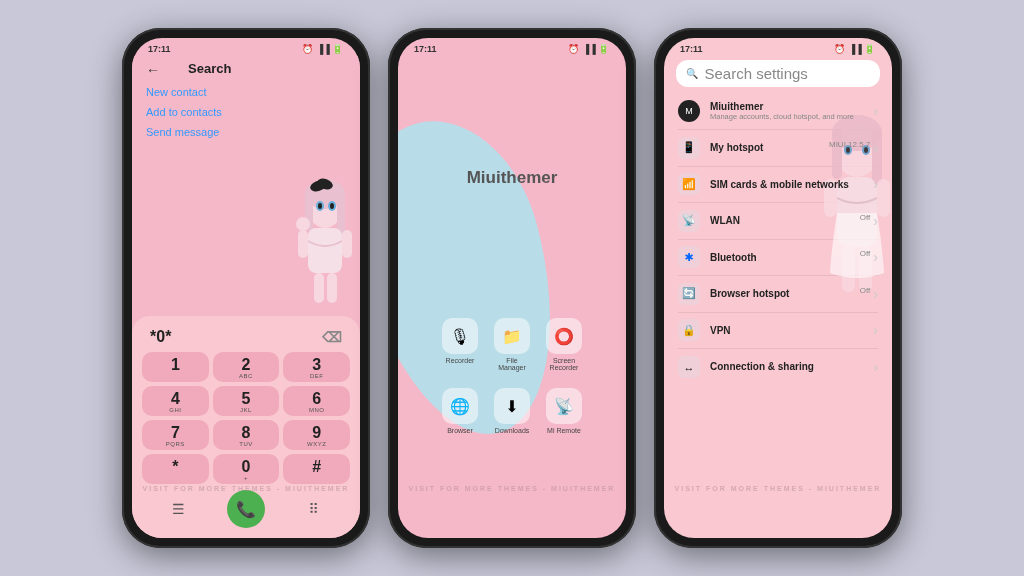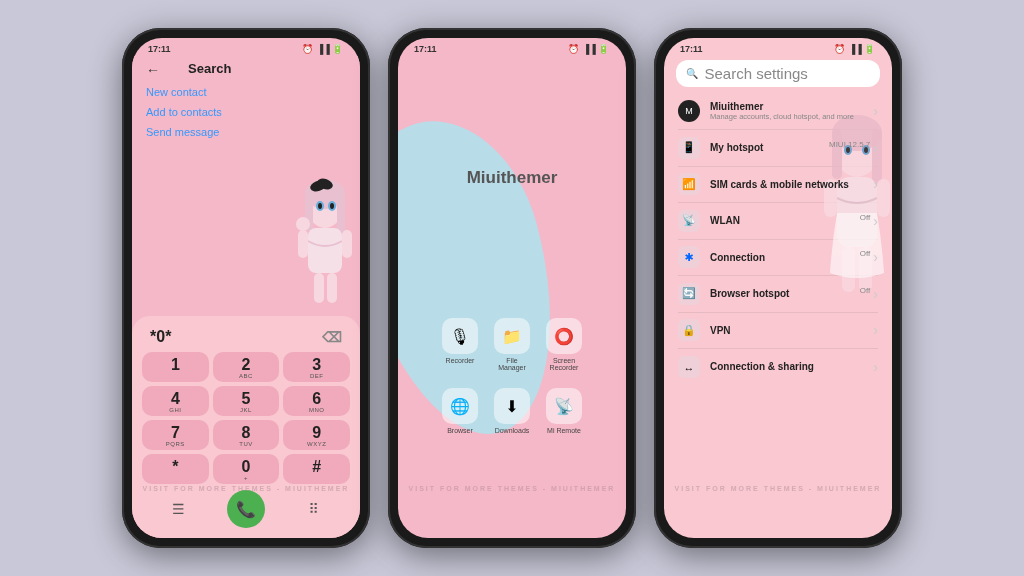--- a/index.html
+++ b/index.html
@@ -631,21 +631,21 @@
         <div class="settings-item-right">
           <span class="settings-item-value">Off</span>
           <span class="chevron"></span>
         </div>
       </div>
       <div class="settings-divider"></div>
 
       <div class="settings-item">
         <div class="settings-item-icon" style="color:#0066ff;">✱</div>
         <div class="settings-item-content">
-          <div class="settings-item-title">Connection</div>
+          <div class="settings-item-title">Bluetooth</div>
         </div>
         <div class="settings-item-right">
           <span class="settings-item-value">Off</span>
           <span class="chevron"></span>
         </div>
       </div>
       <div class="settings-divider"></div>
 
       <div class="settings-item">
         <div class="settings-item-icon">🔄</div>

